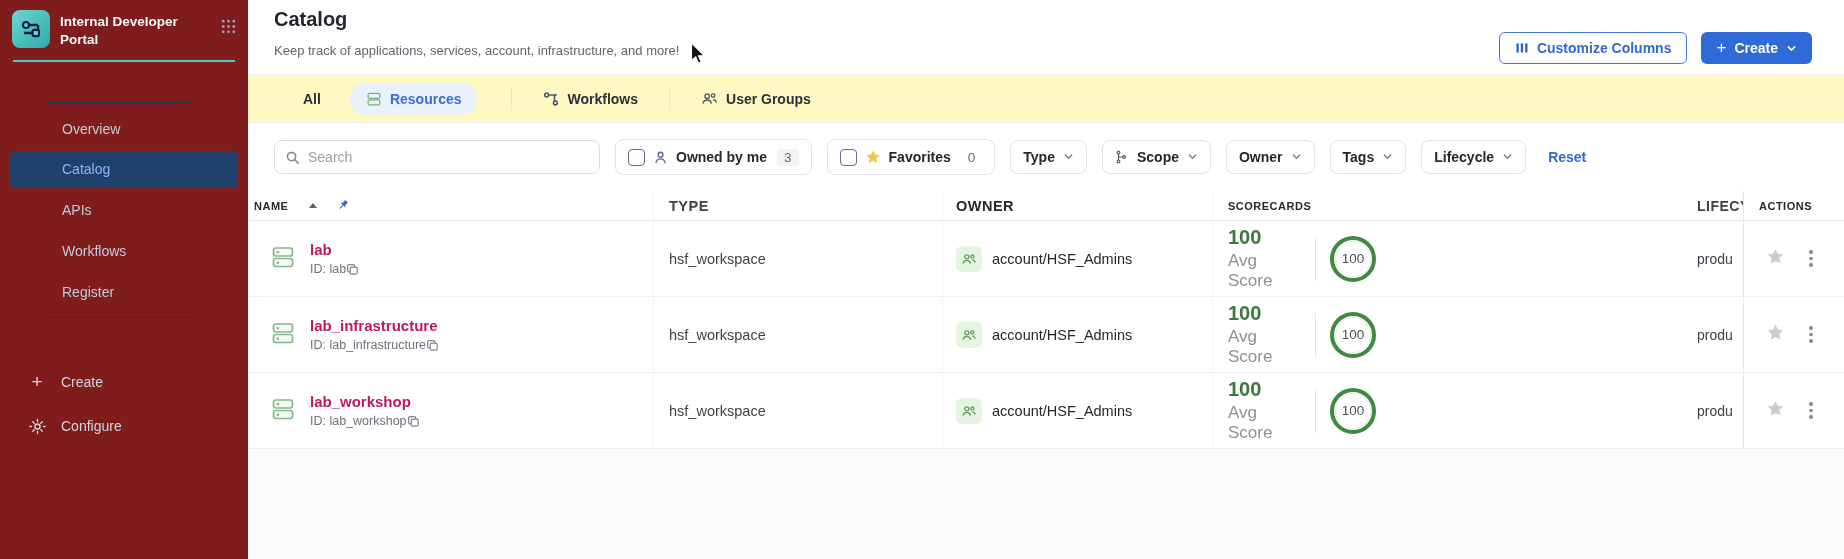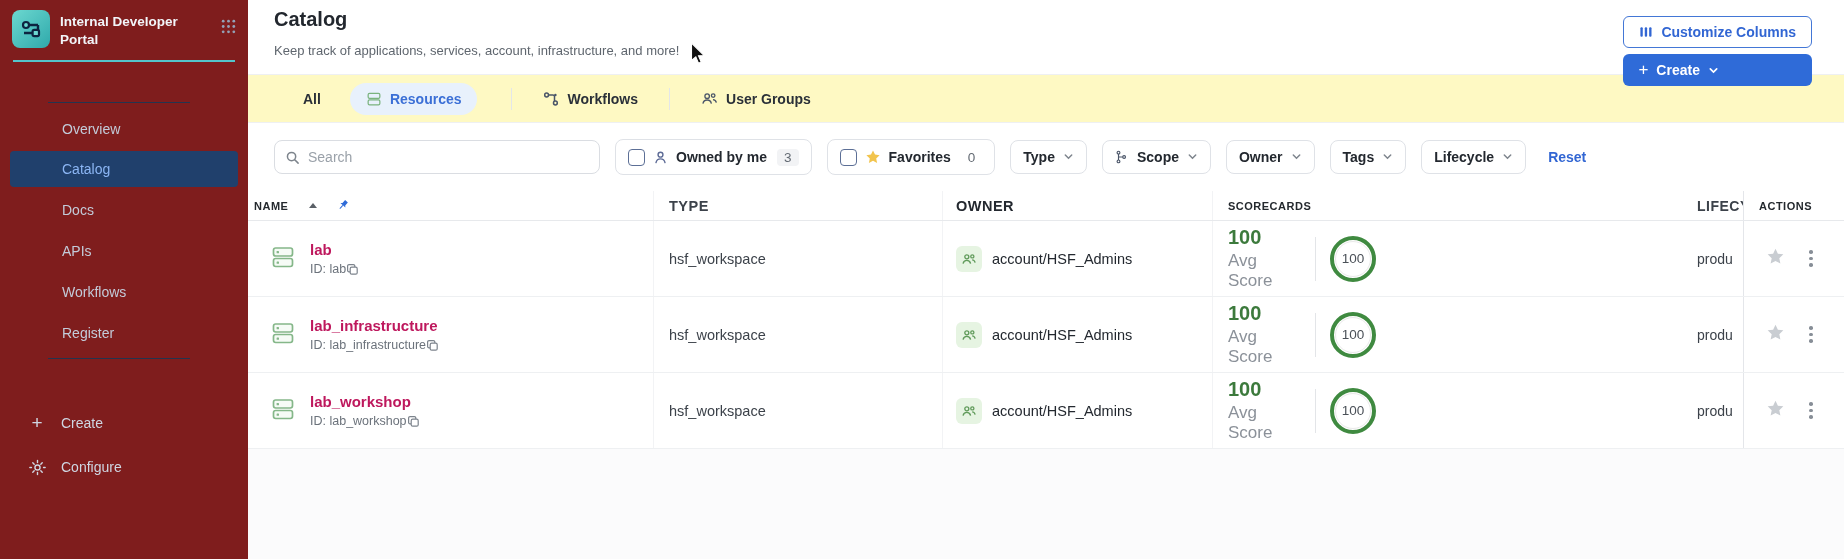--- a/index.html
+++ b/index.html
@@ -27,21 +27,21 @@
                       padding-left:52px; height:36px; color:#8cb6f4; }
   .sb-foot { margin-top:42px; }
   .sb-foot .fitem { display:flex; align-items:center; gap:15px; padding-left:28px;
                     height:44px; font-size:14px; color:#cfd6e2; cursor:pointer; }
   .plus-g { font-size:19px; font-weight:400; color:#cfd6e2; width:18px; text-align:center; }
   
   .main { position:absolute; left:248px; top:0; width:1596px; height:559px; background:#fbfbfc; }
   .hdr { height:75px; background:#fff; border-bottom:1px solid #eef0f3; position:relative; }
   .pg-title { position:absolute; left:26px; top:8px; font-size:20px; font-weight:700; color:#22272e; }
   .pg-sub   { position:absolute; left:26px; top:43px; font-size:13px; color:#5f666e; }
-  .hdr-btns { position:absolute; right:32px; top:16px; display:flex; gap:6px;flex-direction:column; }
+  .hdr-btns { position:absolute; right:32px; top:32px; display:flex; gap:14px; }
   .btn { height:32px; border-radius:6px; font-weight:700; font-size:14px;
          display:flex; align-items:center; gap:8px; padding:0 15px; cursor:pointer;
          font-family:"Liberation Sans",sans-serif; }
   .btn.outline { border:1.5px solid #4377d6; color:#3266d3; background:#fff; }
   .btn.primary { border:none; background:#2f6bd8; color:#fff; }
   .btn.primary .plus { font-size:17px; font-weight:400; }
   
   .tabbar { height:48px; background:#fef9c3; border-bottom:1px solid #eef0f2;
             display:flex; align-items:center; padding-left:42px; }
   .tab { display:flex; align-items:center; gap:8px; font-size:14px; font-weight:600;
@@ -128,21 +128,20 @@
           <circle cx="7.5" cy="12.8" r="1.4"></circle>
           <circle cx="12.8" cy="12.8" r="1.4"></circle>
       </svg>
     </div>
   </div>
   <div class="teal-rule"></div>
   <div class="sb-div top"></div>
   <ul class="sb-nav">
     <li>Overview</li>
     <li class="active">Catalog</li>
-    <li>Docs</li>
     <li>APIs</li>
     <li>Workflows</li>
     <li>Register</li>
   </ul>
   <div class="sb-div bot"></div>
   <div class="sb-foot">
     <div class="fitem">
       <span class="plus-g">+</span>
       <span>Create</span>
     </div>

